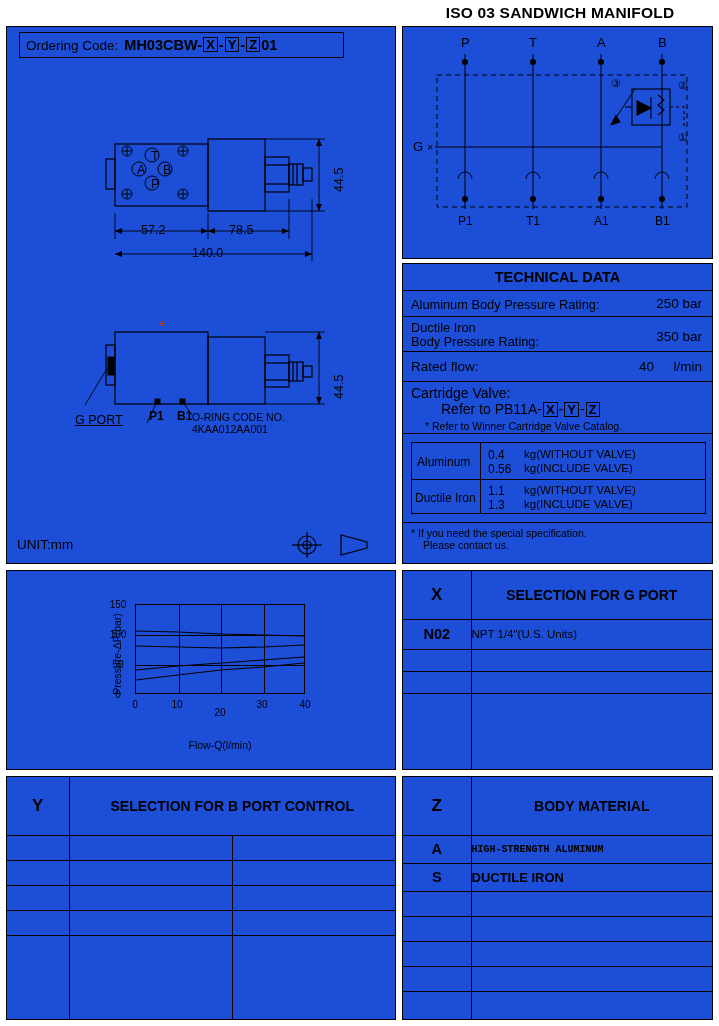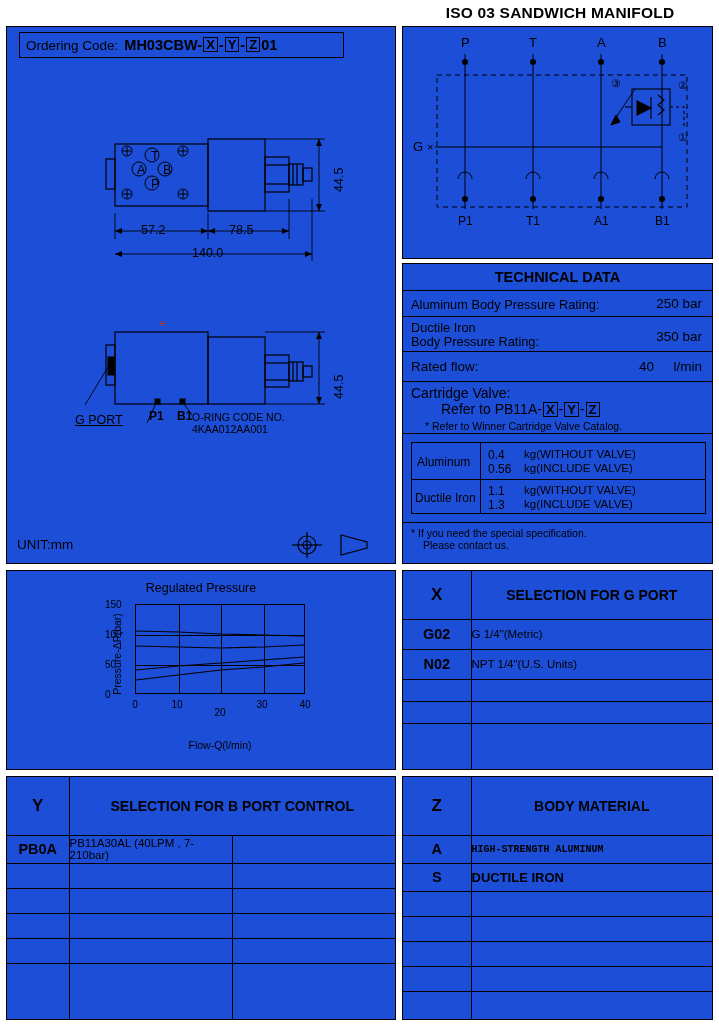--- a/index.html
+++ b/index.html
@@ -79,21 +79,21 @@
     border:1px solid #000;
   }
   .grid-v { position:absolute; top:0; bottom:0; width:0; border-left:1px solid #000; }
   .grid-h { position:absolute; left:0; right:0; height:0; border-top:1px solid #000; }
   .ylabel {
     position:absolute; left:78px; top:36px; width:90px;
     transform:rotate(-90deg); transform-origin:left top;
     font-size:10.5px; text-align:center;
   }
   .xlabel { position:absolute; left:128px; top:168px; width:170px; text-align:center; font-size:10.5px; }
-  .ytick { position:absolute; font-size:10px; text-align:left; width:26px; }
+  .ytick { position:absolute; font-size:10px; text-align:center; width:26px; }
   .xtick { position:absolute; font-size:10px; text-align:center; width:20px; }
 
   
   #x-panel { left:402px; top:570px; width:311px; height:200px; }
   #y-panel { left:6px;   top:776px; width:390px; height:244px; }
   #z-panel { left:402px; top:776px; width:311px; height:244px; }
 
   .seltable { width:100%; height:100%; border-collapse:collapse; table-layout:fixed; }
   .seltable th, .seltable td { border:1.2px solid #000; padding:0; }
   .seltable th:first-child, .seltable td:first-child { border-left:none; }
@@ -381,21 +381,20 @@
       <span class="wnum" style="left:76px; top:55px;">1.3</span>
       <span class="wunit" style="left:112px; top:55px;">kg(INCLUDE VALVE)</span>
     </div>
 
     <div style="position:absolute; left:0; top:258px; width:100%; border-top:1.2px solid #000;"></div>
     <span class="note" style="left:8px; top:263px;">* If you need the special specification.</span>
     <span class="note" style="left:20px; top:275px;">Please contact us.</span>
   </div>
 
   <div class="box" id="chart-panel">
-    <div class="chart-title">Regulated Pressure</div>
 
     <div class="ylabel" style="left:104px; top:128px;">Pressure-ΔP(bar)</div>
     <div class="xlabel">Flow-Q(l/min)</div>
 
     <div class="ytick" style="left:98px; top:28px;">150</div>
     <div class="ytick" style="left:98px; top:58px;">100</div>
     <div class="ytick" style="left:98px; top:88px;">50</div>
     <div class="ytick" style="left:98px; top:118px;">0</div>
 
     <div class="xtick" style="left:118px; top:128px;">0</div>
@@ -423,24 +422,20 @@
   </div>
 
   <div class="box" id="x-panel">
     <table class="seltable">
       <tbody>
           <tr>
         <th class="hdr-code" style="width:68px; height:48px;">X</th>
         <th class="hdr-desc">SELECTION FOR G PORT</th>
       </tr>
       <tr>
-        <td class="cell-code" style="height:30px;">G02</td>
-        <td class="cell-desc">G 1/4"(Metric)</td>
-      </tr>
-      <tr>
         <td class="cell-code" style="height:30px;">N02</td>
         <td class="cell-desc">NPT 1/4"(U.S. Units)</td>
       </tr>
       <tr>
         <td class="cell-code" style="height:22px;"></td>
         <td class="cell-desc"></td>
       </tr>
       <tr>
         <td class="cell-code" style="height:22px;"></td>
         <td class="cell-desc"></td>
@@ -454,25 +449,20 @@
   </div>
 
   <div class="box" id="y-panel">
     <table class="seltable">
       <tbody>
           <tr>
         <th class="hdr-code" style="width:62px; height:58px;">Y</th>
         <th class="hdr-desc" colspan="2">SELECTION FOR B PORT CONTROL</th>
       </tr>
       <tr>
-        <td class="cell-code" style="height:28px;">PB0A</td>
-        <td class="cell-desc">PB11A30AL (40LPM , 7-210bar)</td>
-        <td></td>
-      </tr>
-      <tr>
         <td class="cell-code" style="height:25px;"></td>
         <td class="cell-desc"></td>
         <td></td>
       </tr>
       <tr>
         <td class="cell-code" style="height:25px;"></td>
         <td class="cell-desc"></td>
         <td></td>
       </tr>
       <tr>

